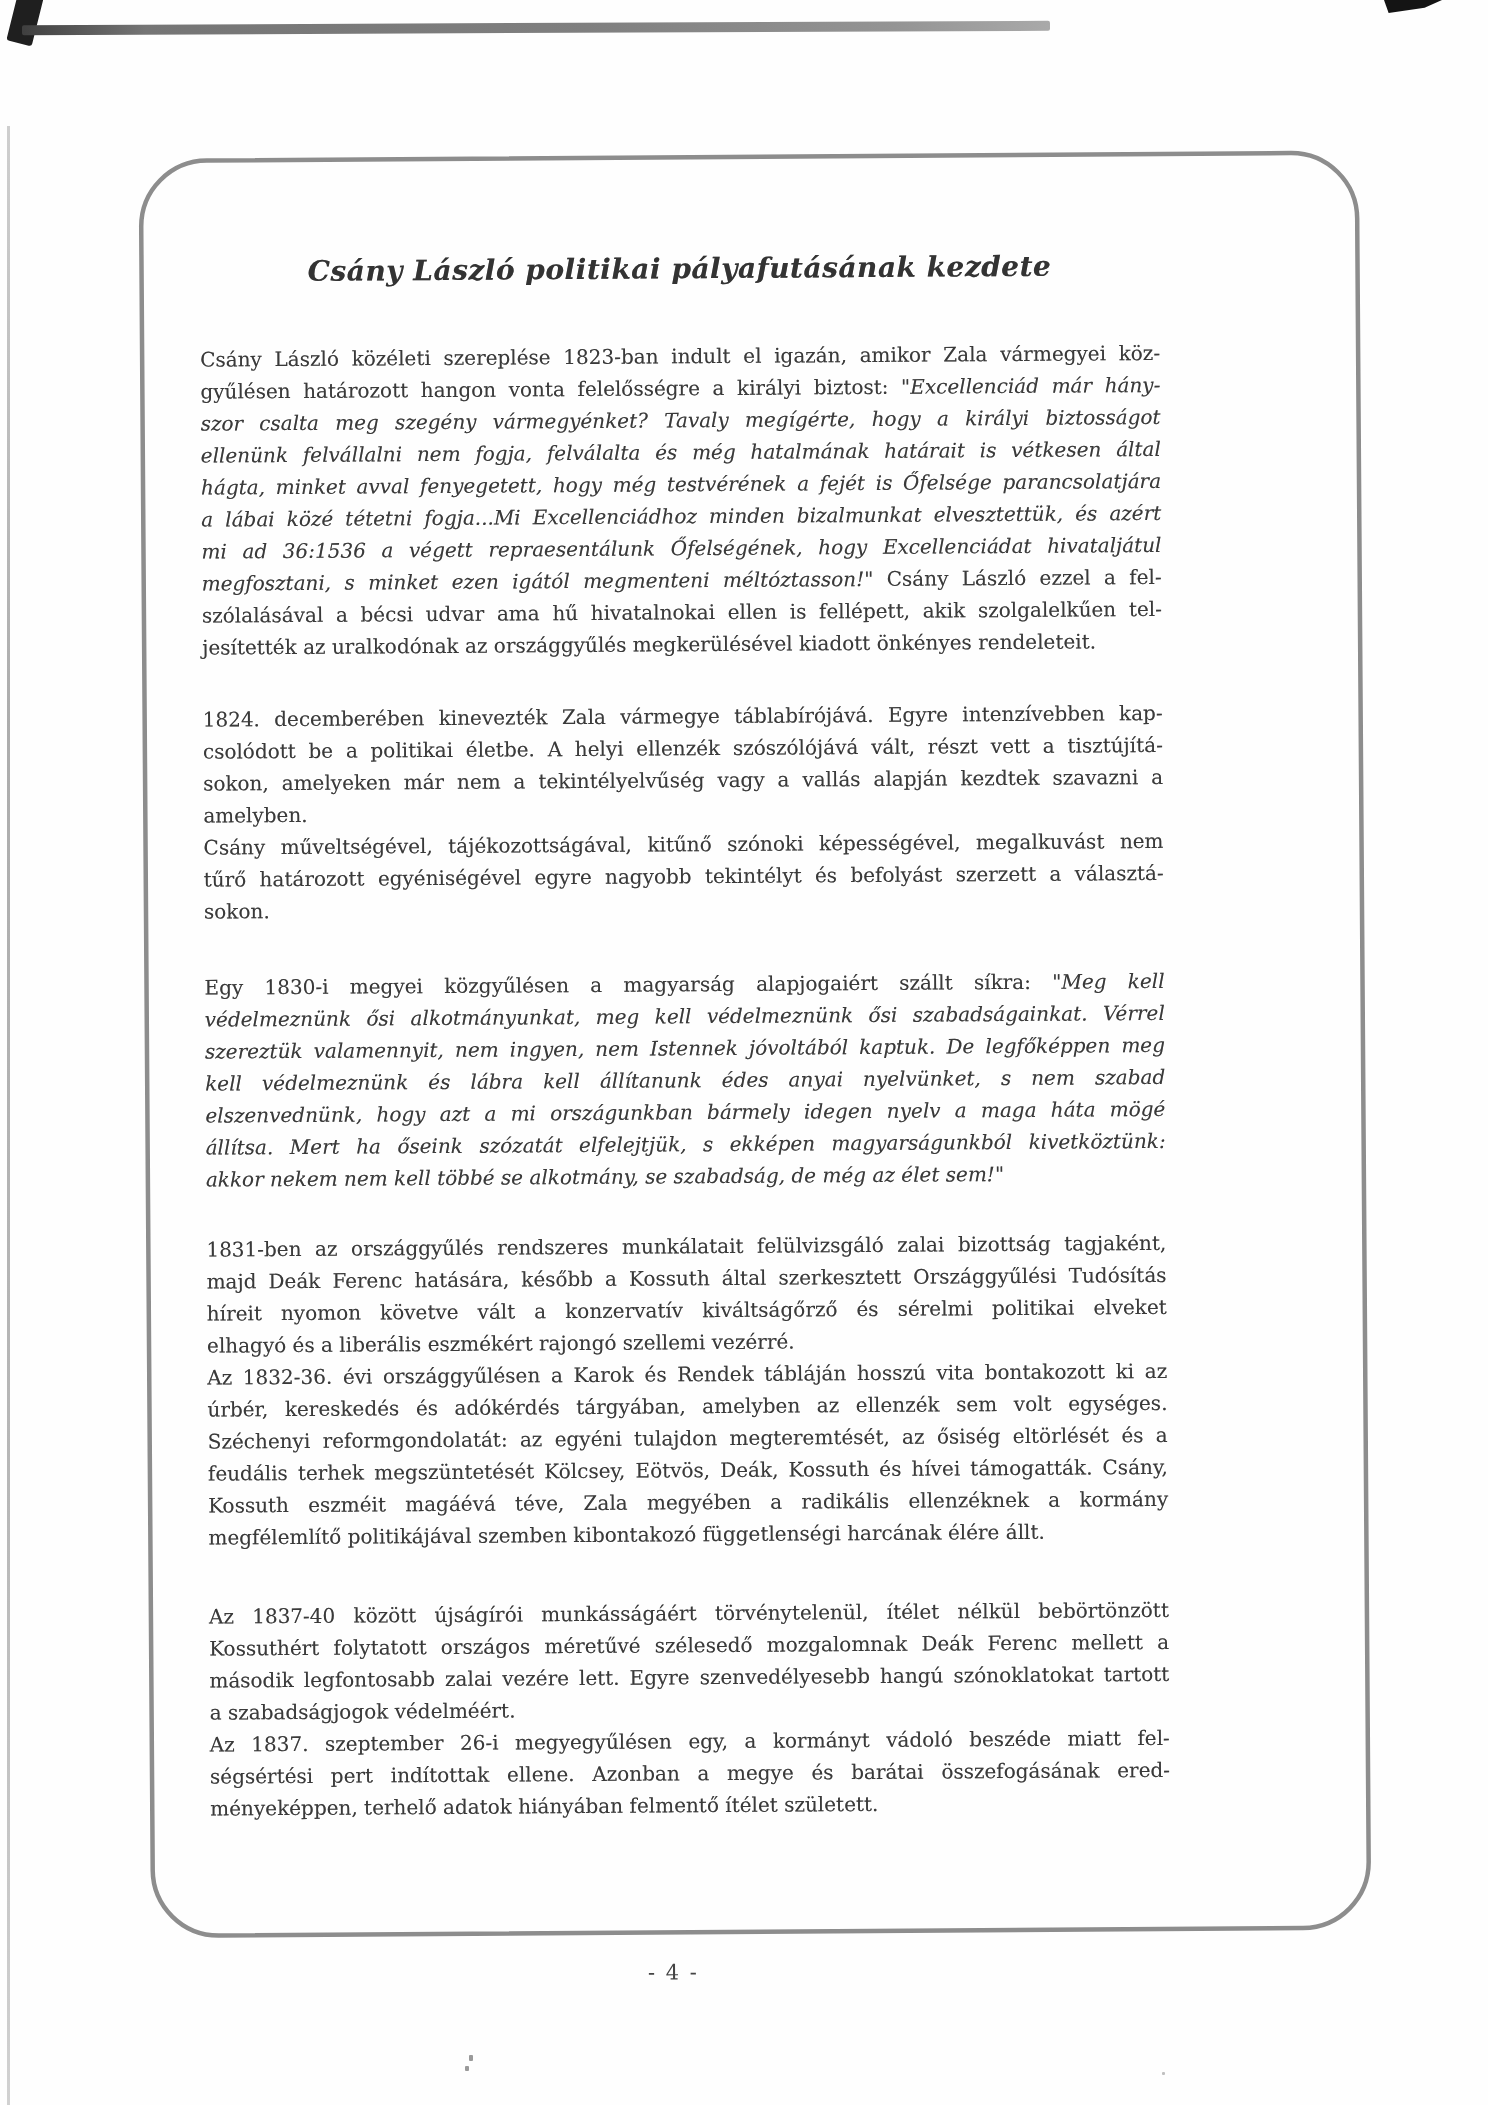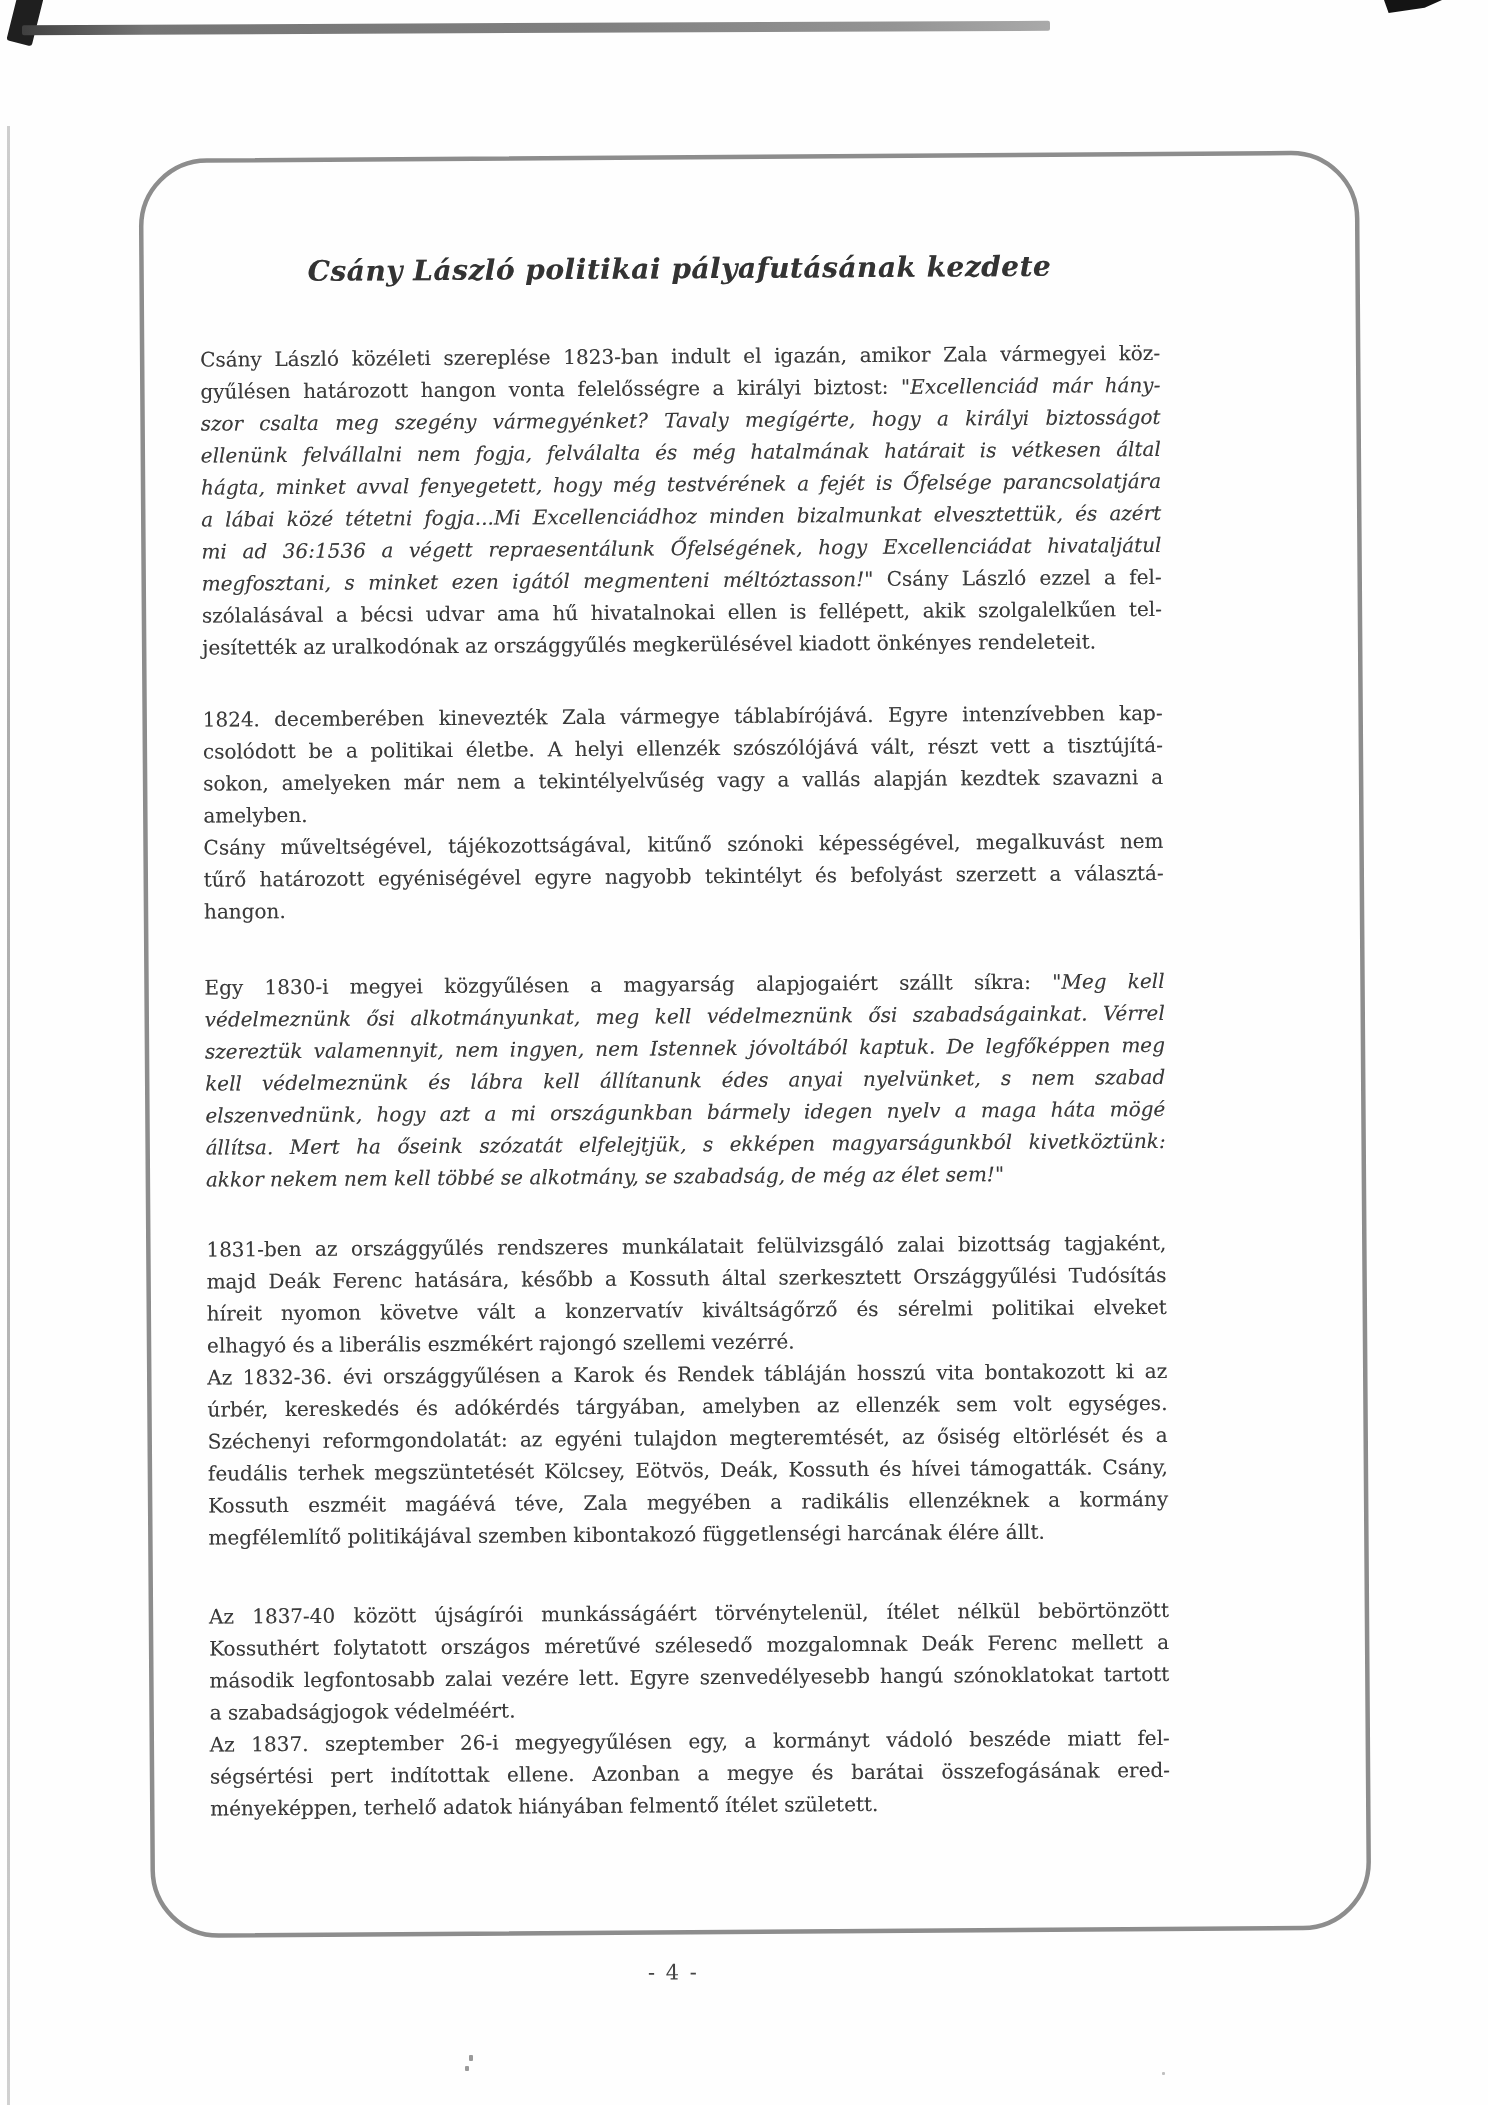--- a/index.html
+++ b/index.html
@@ -136,21 +136,21 @@
           <div class="line"><span>szólalásával a bécsi udvar ama hű hivatalnokai ellen is fellépett, akik szolgalelkűen tel-</span></div>
           <div class="line last"><span>jesítették az uralkodónak az országgyűlés megkerülésével kiadott önkényes rendeleteit.</span></div>
         </div>
       <div class="para" data-para="1">
           <div class="line"><span>1824. decemberében kinevezték Zala vármegye táblabírójává. Egyre intenzívebben kap-</span></div>
           <div class="line"><span>csolódott be a politikai életbe. A helyi ellenzék szószólójává vált, részt vett a tisztújítá-</span></div>
           <div class="line"><span>sokon, amelyeken már nem a tekintélyelvűség vagy a vallás alapján kezdtek szavazni a</span></div>
           <div class="line last"><span>amelyben.</span></div>
           <div class="line"><span>Csány műveltségével, tájékozottságával, kitűnő szónoki képességével, megalkuvást nem</span></div>
           <div class="line"><span>tűrő határozott egyéniségével egyre nagyobb tekintélyt és befolyást szerzett a választá-</span></div>
-          <div class="line last"><span>hangon.</span></div>
+          <div class="line last"><span>sokon.</span></div>
         </div>
       <div class="para" data-para="2">
           <div class="line"><span>Egy 1830-i megyei közgyűlésen a magyarság alapjogaiért szállt síkra: </span><span class="it">"Meg kell</span></div>
           <div class="line"><span class="it">védelmeznünk ősi alkotmányunkat, meg kell védelmeznünk ősi szabadságainkat. Vérrel</span></div>
           <div class="line"><span class="it">szereztük valamennyit, nem ingyen, nem Istennek jóvoltából kaptuk. De legfőképpen meg</span></div>
           <div class="line"><span class="it">kell védelmeznünk és lábra kell állítanunk édes anyai nyelvünket, s nem szabad</span></div>
           <div class="line"><span class="it">elszenvednünk, hogy azt a mi országunkban bármely idegen nyelv a maga háta mögé</span></div>
           <div class="line"><span class="it">állítsa. Mert ha őseink szózatát elfelejtjük, s ekképen magyarságunkból kivetköztünk:</span></div>
           <div class="line last"><span class="it">akkor nekem nem kell többé se alkotmány, se szabadság, de még az élet sem!"</span></div>
         </div>

